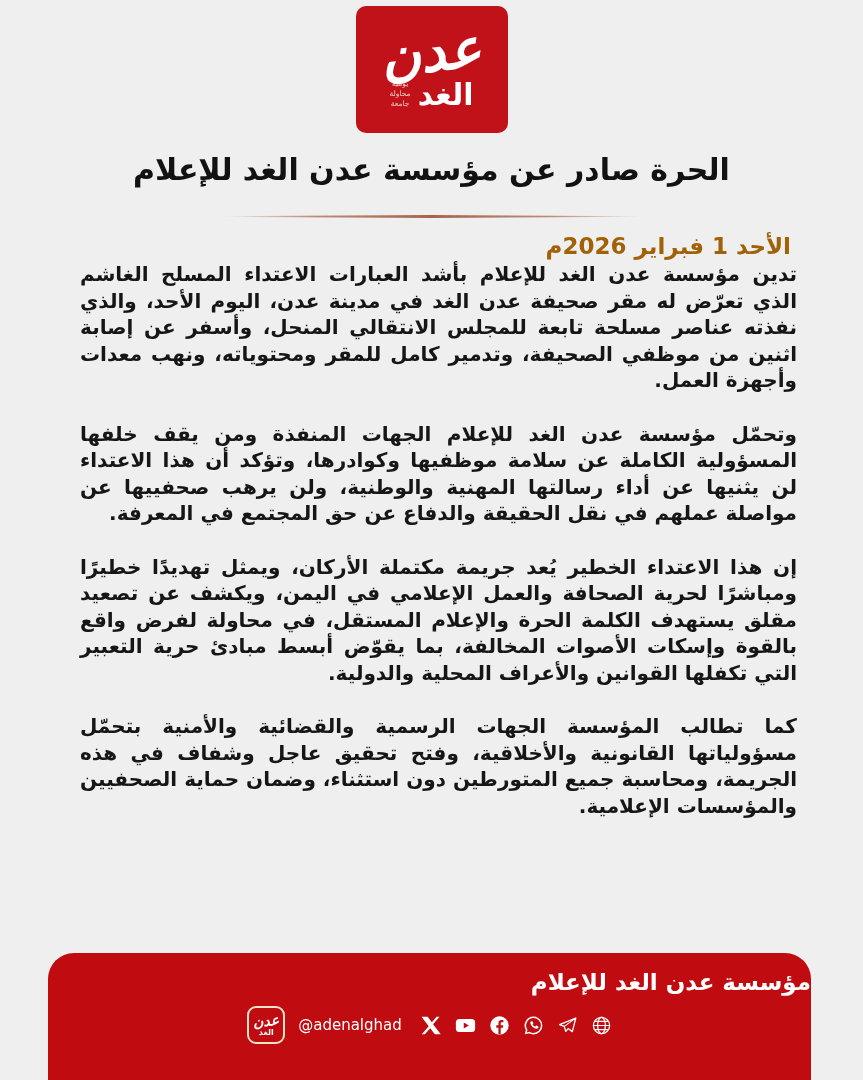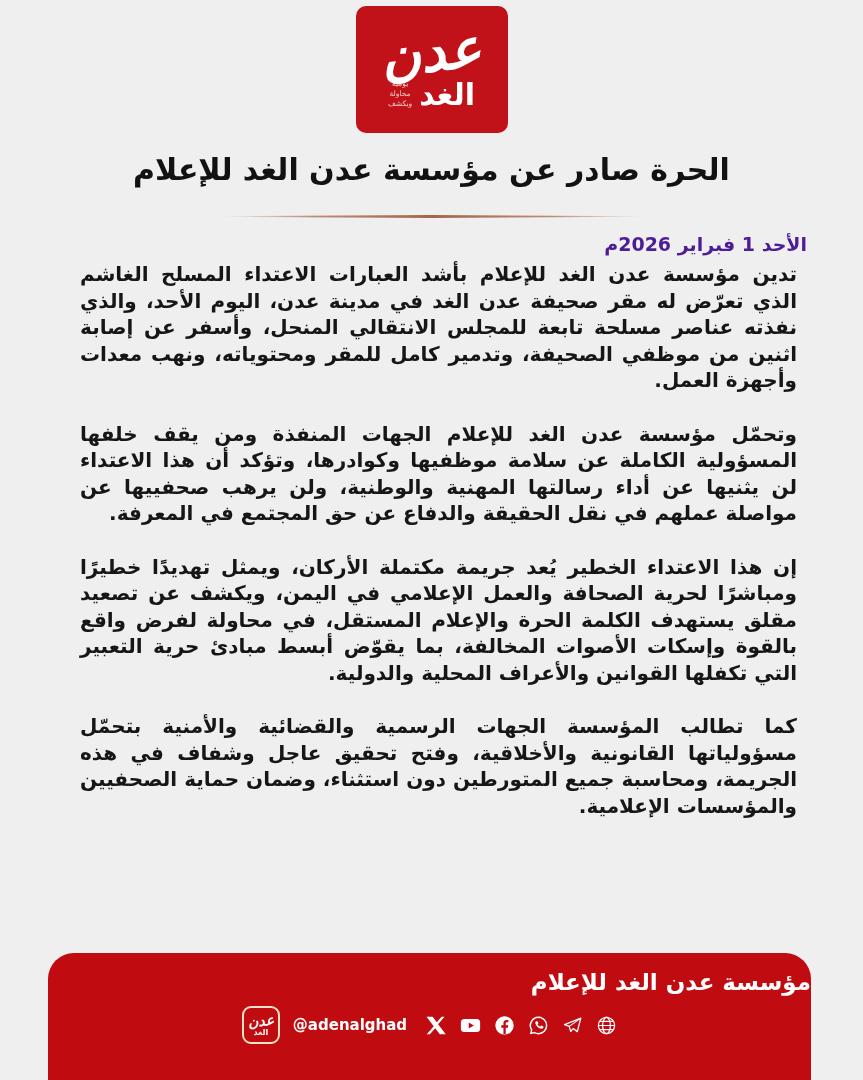--- a/index.html
+++ b/index.html
@@ -28,22 +28,22 @@
     font-size:30px;font-weight:900;color:#121212;letter-spacing:0;
   }
   .divider{
     position:absolute;top:215px;left:50%;transform:translateX(-50%);
     width:420px;height:3px;
     background:linear-gradient(to right,rgba(181,121,92,0),rgba(181,121,92,.85) 22%,#a5644a 50%,rgba(181,121,92,.85) 78%,rgba(181,121,92,0));
     clip-path:polygon(0 40%,50% 0,100% 40%,100% 60%,50% 100%,0 60%);
   }
   
   .date{
-    position:absolute;top:233px;right:56px;
-    font-size:19px;font-weight:bold;color:#4c1d95;direction:rtl;
+    position:absolute;top:233px;right:72px;
+    font-size:23px;font-weight:bold;color:#a16207;direction:rtl;
   }
   .content{
     position:absolute;top:261px;right:66px;left:80px;direction:rtl;
   }
   .content p{
     margin:0 0 27px 0;
     font-size:20px;font-weight:bold;color:#161616;
     line-height:26.5px;text-align:justify;
   }
   
@@ -56,36 +56,36 @@
   }
   .footer-social{
     margin-top:11px;display:flex;direction:ltr;justify-content:center;align-items:center;gap:13px;
   }
   .mini-logo{
     width:34px;height:34px;border:2px solid #f6e2c6;border-radius:9px;
     display:flex;flex-direction:column;align-items:center;justify-content:center;line-height:1;
   }
   .mini-logo .m1{font-size:14px;font-weight:bold;font-style:italic;transform:rotate(-6deg);}
   .mini-logo .m2{font-size:8px;font-weight:bold;margin-top:1px;}
-  .handle{font-size:15px;font-weight:bold;direction:ltr;margin-right:6px;}
+  .handle{font-size:15px;font-weight:normal;direction:ltr;margin-right:6px;}
   .sicon{width:21px;height:21px;display:block;}
 </style>
 </head>
 <body>
 
 <div class="page">
 
   <div class="logo">
     <div class="logo-main">عدن</div>
     <div class="logo-bottom">
       <div class="logo-sub">الغد</div>
       <div class="logo-tagline">
         <span>يومية</span>
         <span>محاولة</span>
-        <span>ويكشف</span>
+        <span>جامعة</span>
       </div>
     </div>
   </div>
 
   <div class="title">الحرة صادر عن مؤسسة عدن الغد للإعلام</div>
   <div class="divider"></div>
 
   <div class="date">الأحد 1 فبراير 2026م</div>
 
   <div class="content">

